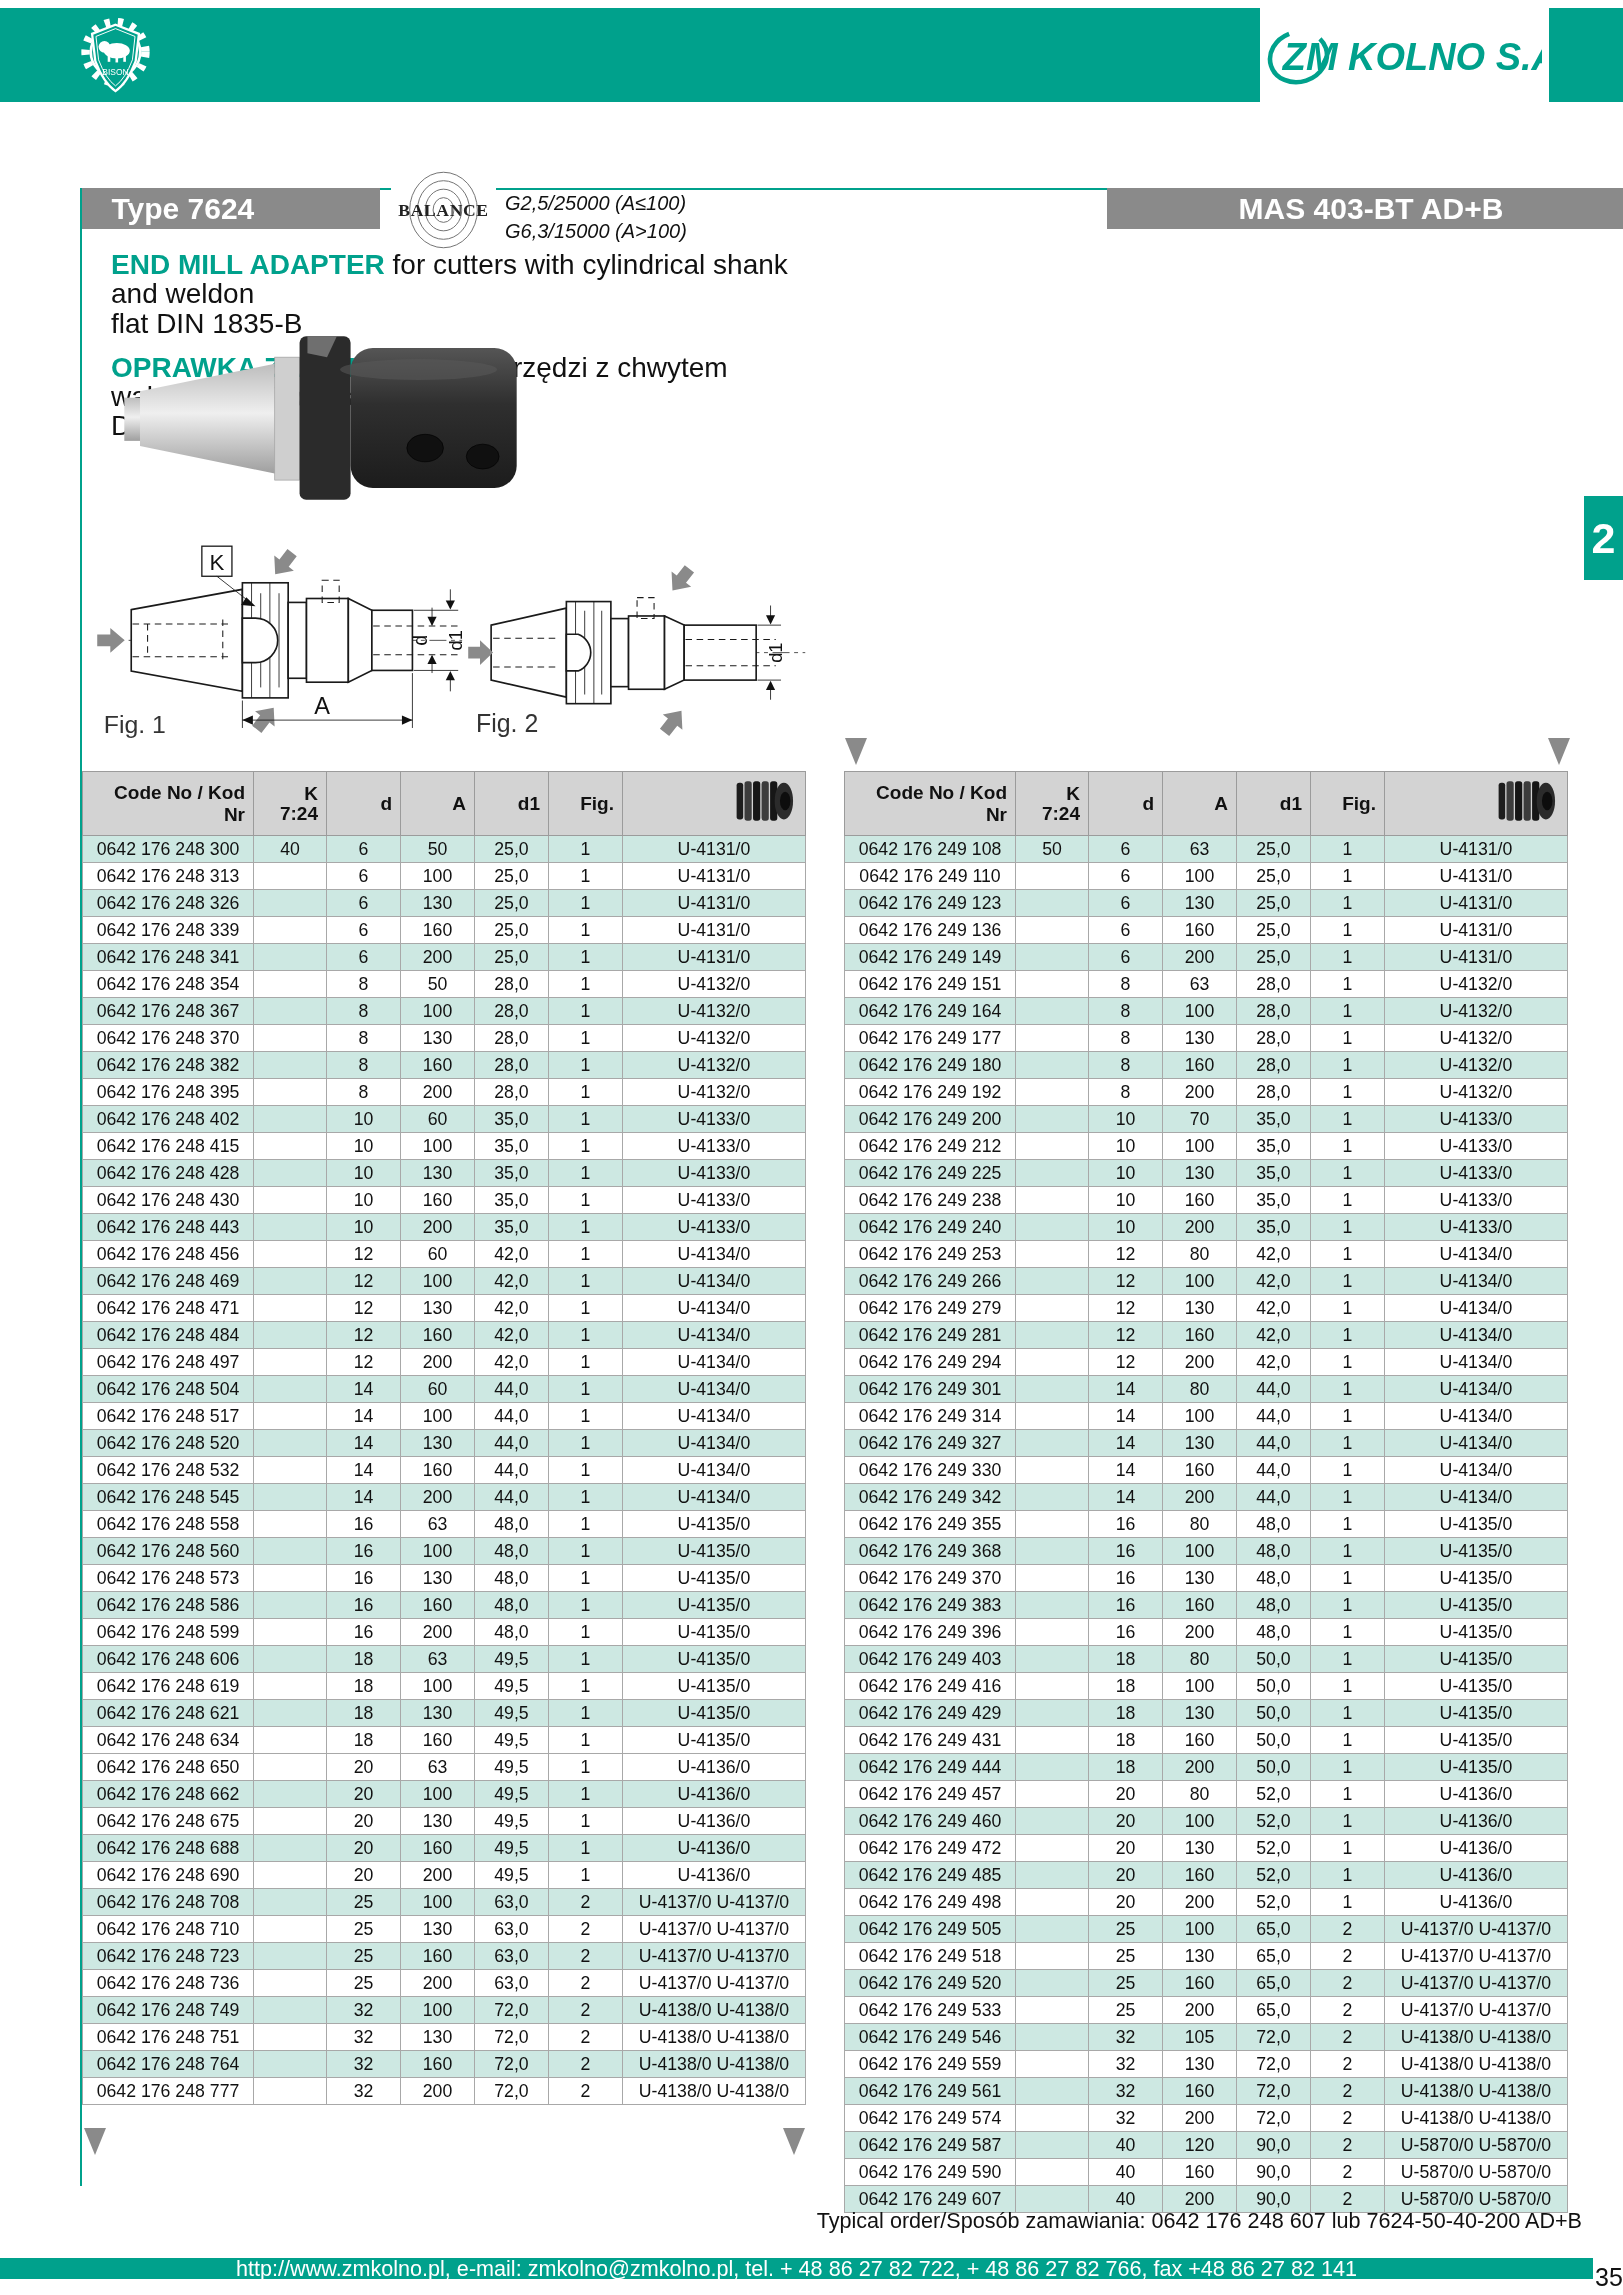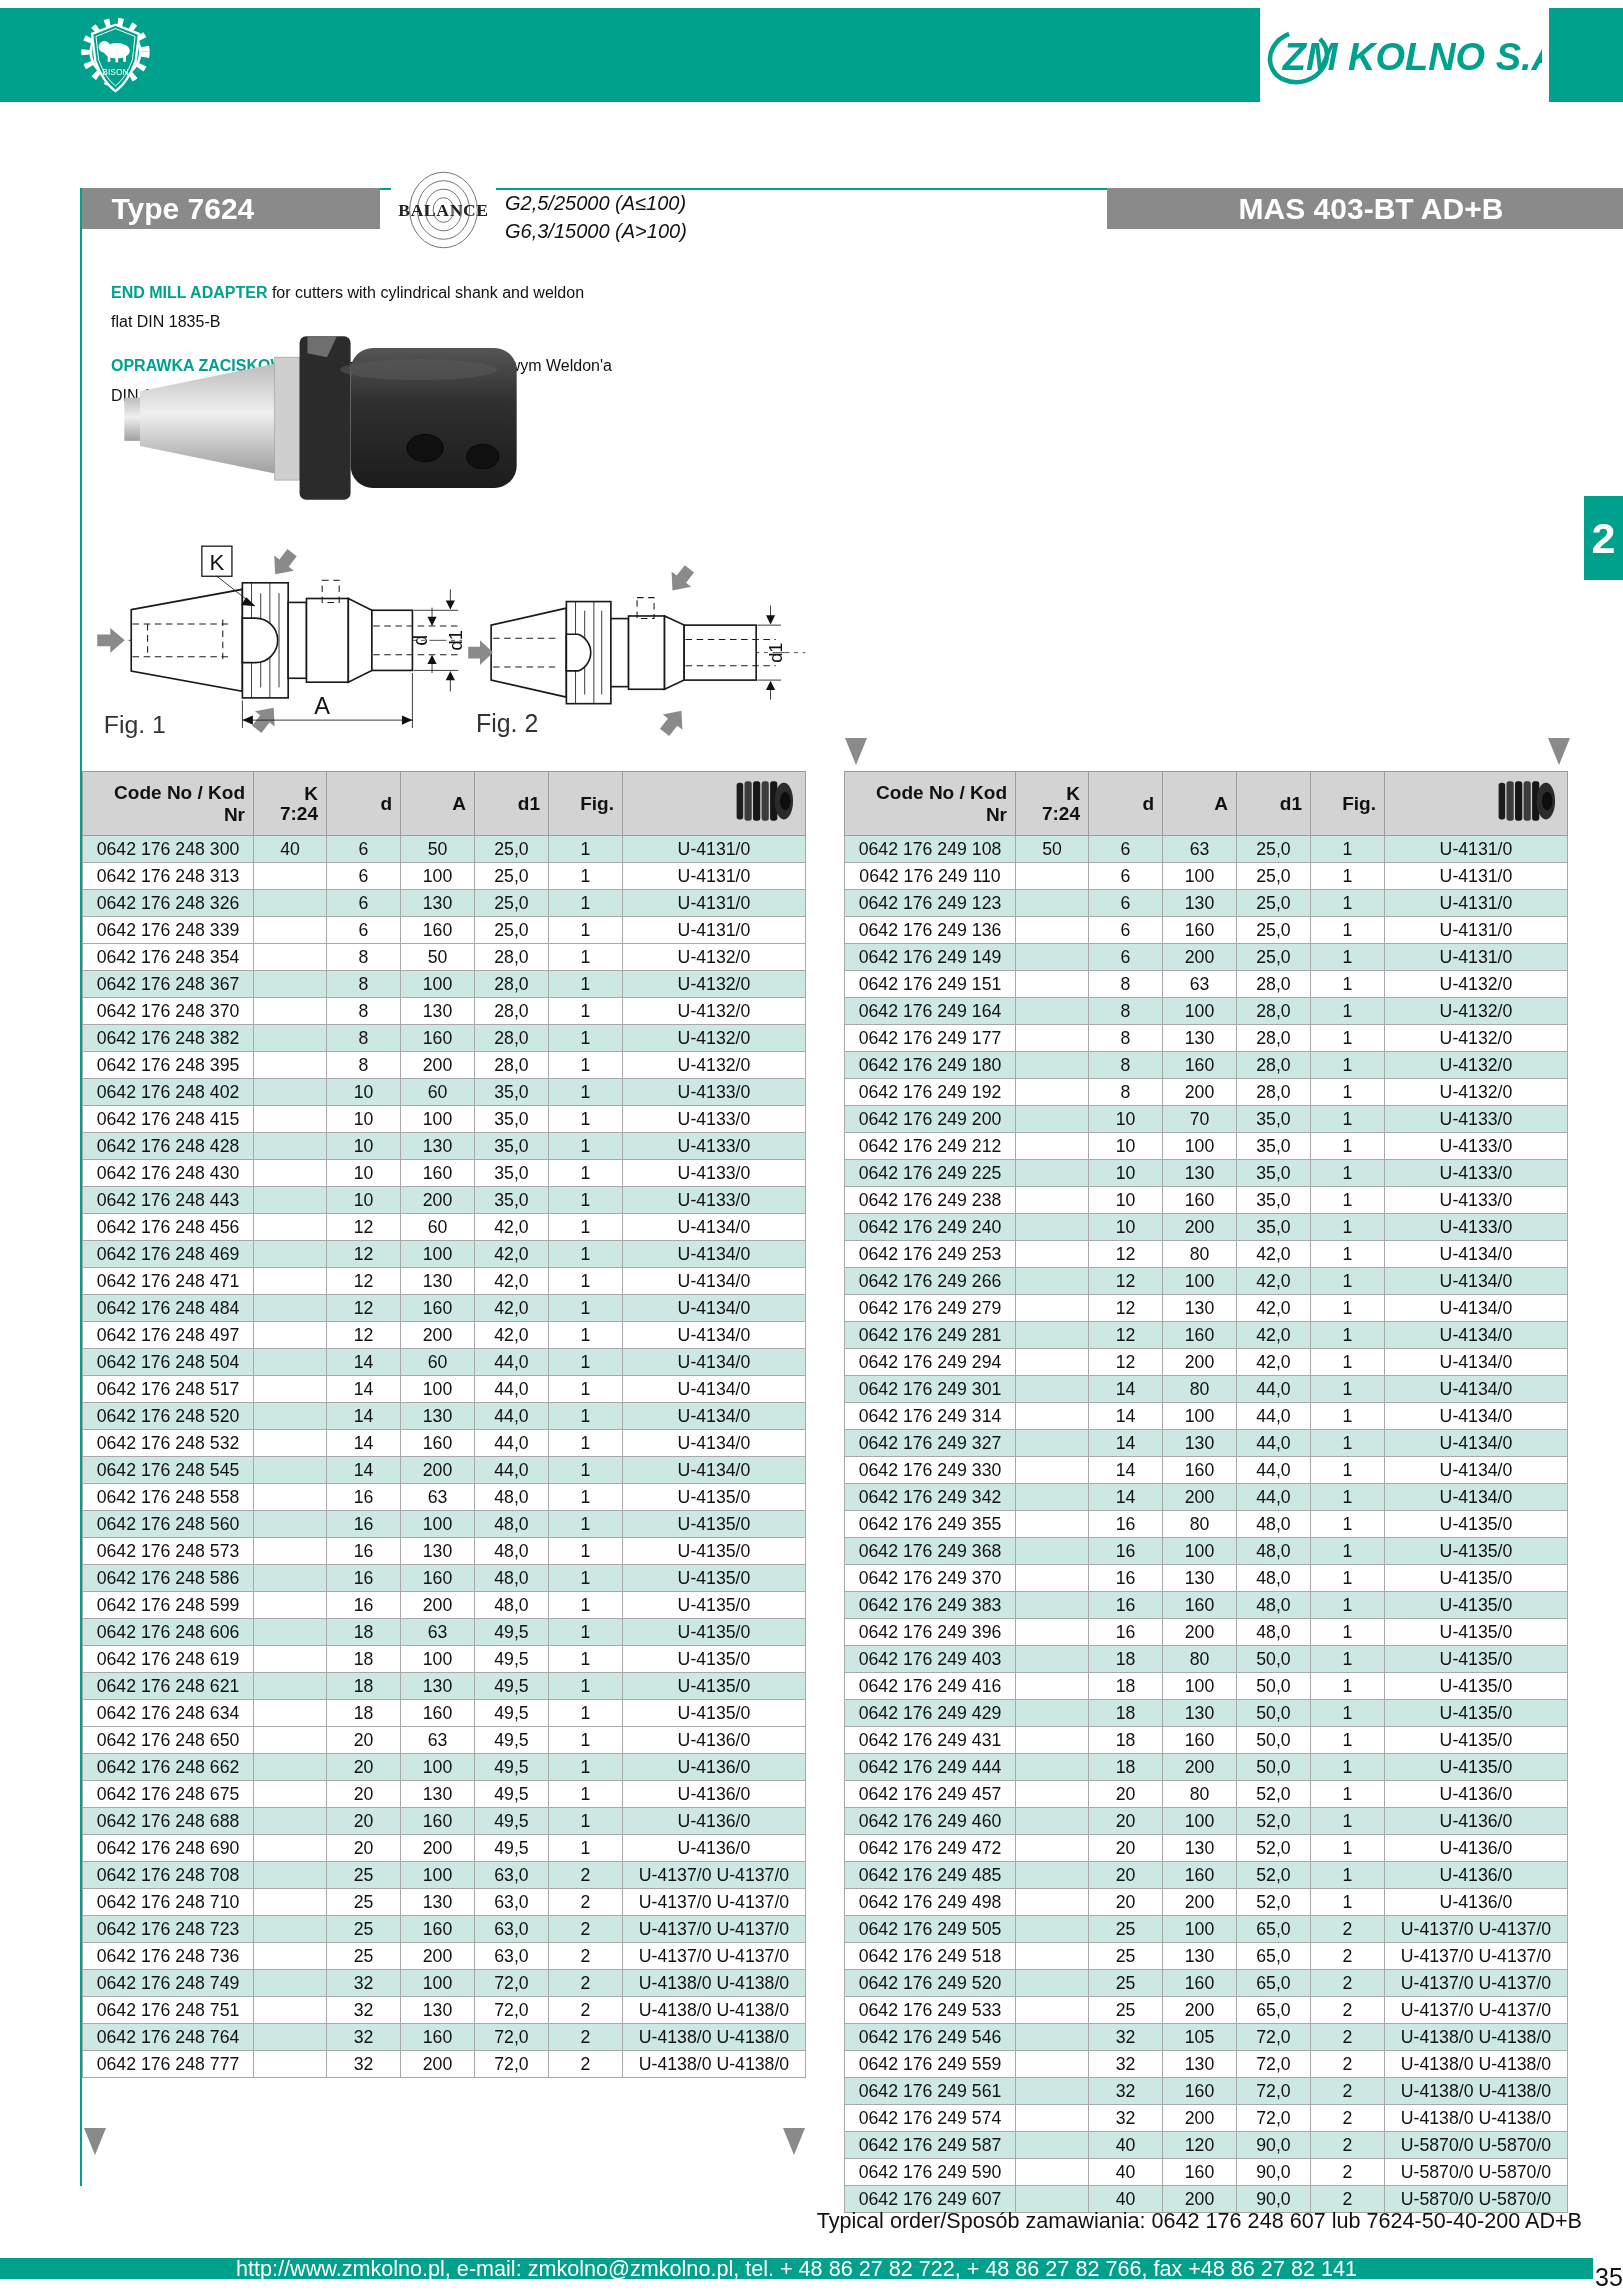--- a/index.html
+++ b/index.html
@@ -17,21 +17,21 @@
   .rule-teal{position:absolute;left:82px;top:188px;width:1500px;height:2px;background:#00a18c;}
   .vline-teal{position:absolute;left:80px;top:188px;width:2px;height:1998px;background:#00a18c;}
   .type-box{position:absolute;left:82px;top:188px;width:298px;height:41px;background:#8a8a8a;
             color:#fff;font-weight:bold;font-size:30px;line-height:41px;padding-left:29.4px;box-sizing:border-box;}
   .mas-box{position:absolute;left:1107px;top:188px;width:528px;height:41px;background:#8a8a8a;
            color:#fff;font-weight:bold;font-size:30px;line-height:41px;text-align:center;}
   .balance{position:absolute;left:391px;top:169px;width:105px;height:82px;background:#fff;}
   .gspec{position:absolute;left:505px;top:190px;font-size:20px;line-height:27.5px;color:#111;font-style:italic;}
 
   
-  .desc{position:absolute;left:111px;top:250px;font-size:16px;line-height:29.4px;color:#111;width:720px;margin-top:28px;}
+  .desc{position:absolute;left:111px;top:250px;font-size:28px;line-height:29.4px;color:#111;width:720px;}
   .desc p{margin:0 0 14.4px 0;}
   .dt{color:#00a18c;font-weight:bold;}
 
   
   .tab2{position:absolute;left:1584px;top:496px;width:39px;height:84px;background:#00a18c;color:#fff;
         font-weight:bold;font-size:43px;display:flex;align-items:center;justify-content:center;}
 
   
   .tri{width:0;height:0;border-left:11px solid transparent;border-right:11px solid transparent;
        border-top:27.5px solid #8a8a8a;position:absolute;}
@@ -308,20 +308,29 @@
           </tr>
           <tr>
             <td>0642 176 248 339</td>
             <td></td>
             <td>6</td>
             <td>160</td>
             <td>25,0</td>
             <td>1</td>
             <td>U-4131/0</td>
           </tr>
+          <tr class="alt">
+            <td>0642 176 248 341</td>
+            <td></td>
+            <td>6</td>
+            <td>200</td>
+            <td>25,0</td>
+            <td>1</td>
+            <td>U-4131/0</td>
+          </tr>
           <tr>
             <td>0642 176 248 354</td>
             <td></td>
             <td>8</td>
             <td>50</td>
             <td>28,0</td>
             <td>1</td>
             <td>U-4132/0</td>
           </tr>
           <tr class="alt">

